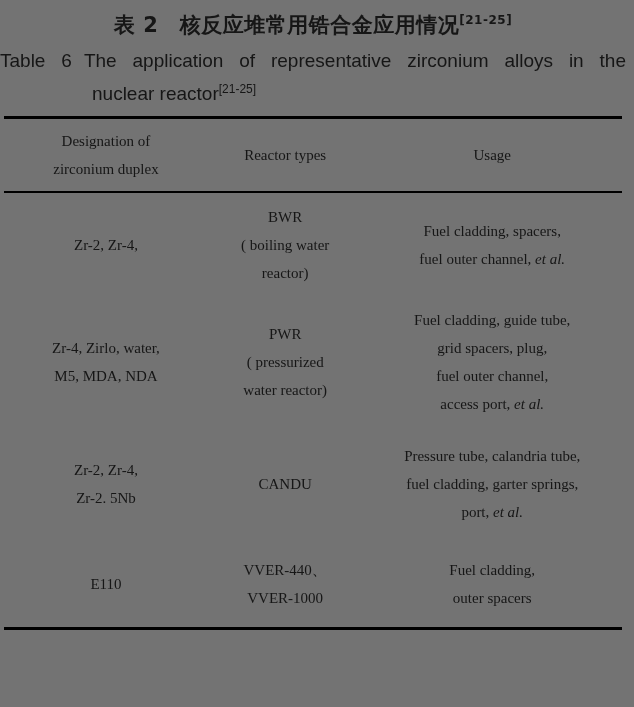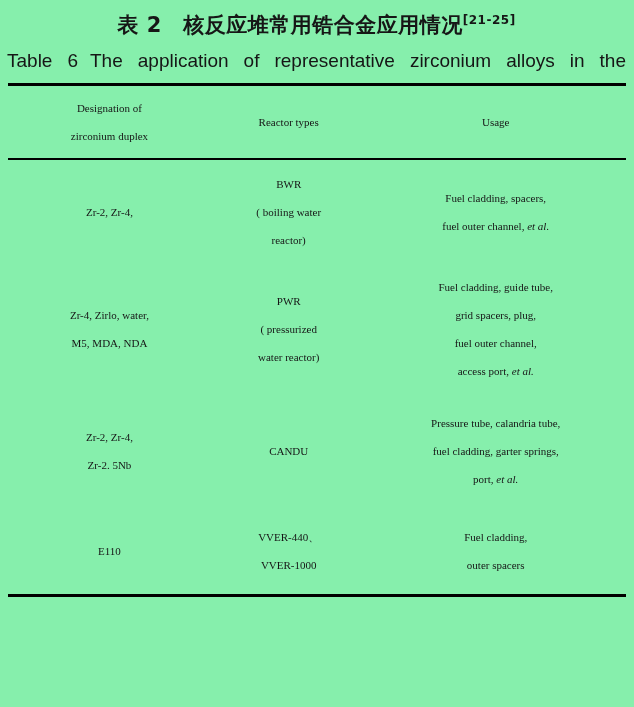--- a/index.html
+++ b/index.html
@@ -1,21 +1,21 @@
 <!DOCTYPE html>
 <html><head>
 <meta charset="utf-8">
 <style>
   html, body { margin: 0; padding: 0; background: #ffffff; }
   .page {
     width: 634px;
     height: 707px;
     box-sizing: border-box;
-    padding: 10px 8px 0 7px;
-    background: #86efac;
+    padding: 10px 8px 0 0;
+    background: #737373;
     color: #161616;
     overflow: hidden;
   }
 
   
   .title-cn {
     text-align: center;
     font-family: "DejaVu Sans", "Liberation Sans", sans-serif;
     font-weight: bold;
     font-size: 21px;
@@ -40,21 +40,21 @@
   .title-en .l2 { padding-left: 92px; }
   .t-prefix { margin-right: 12px; }
 
   
   table.alloy {
     width: 618px;
     margin: 0 auto;
     border-collapse: collapse;
     table-layout: fixed;
     font-family: "Liberation Serif", "DejaVu Serif", serif;
-    font-size: 11px;
+    font-size: 15px;
     color: #161616;
     border-top: 3px solid #000000;
     border-bottom: 3px solid #000000;
   }
   col.c1 { width: 33%; }
   col.c2 { width: 25%; }
   col.c3 { width: 42%; }
   th, td {
     text-align: center;
     vertical-align: middle;
@@ -73,20 +73,21 @@
 </style>
 </head>
 <body>
 
 <div class="page">
 
   <div class="title-cn"><span>表 2　核反应堆常用锆合金应用情况</span><sup>[21-25]</sup></div>
 
   <div class="title-en">
     <div class="l1"><span class="t-prefix">Table 6</span><span>The application of representative zirconium alloys in the</span></div>
+    <div class="l2"><span>nuclear reactor</span><sup>[21-25]</sup></div>
   </div>
 
   <table class="alloy">
     <colgroup>
       <col class="c1">
         <col class="c2">
         <col class="c3">
     </colgroup>
     <thead>
       <tr>

